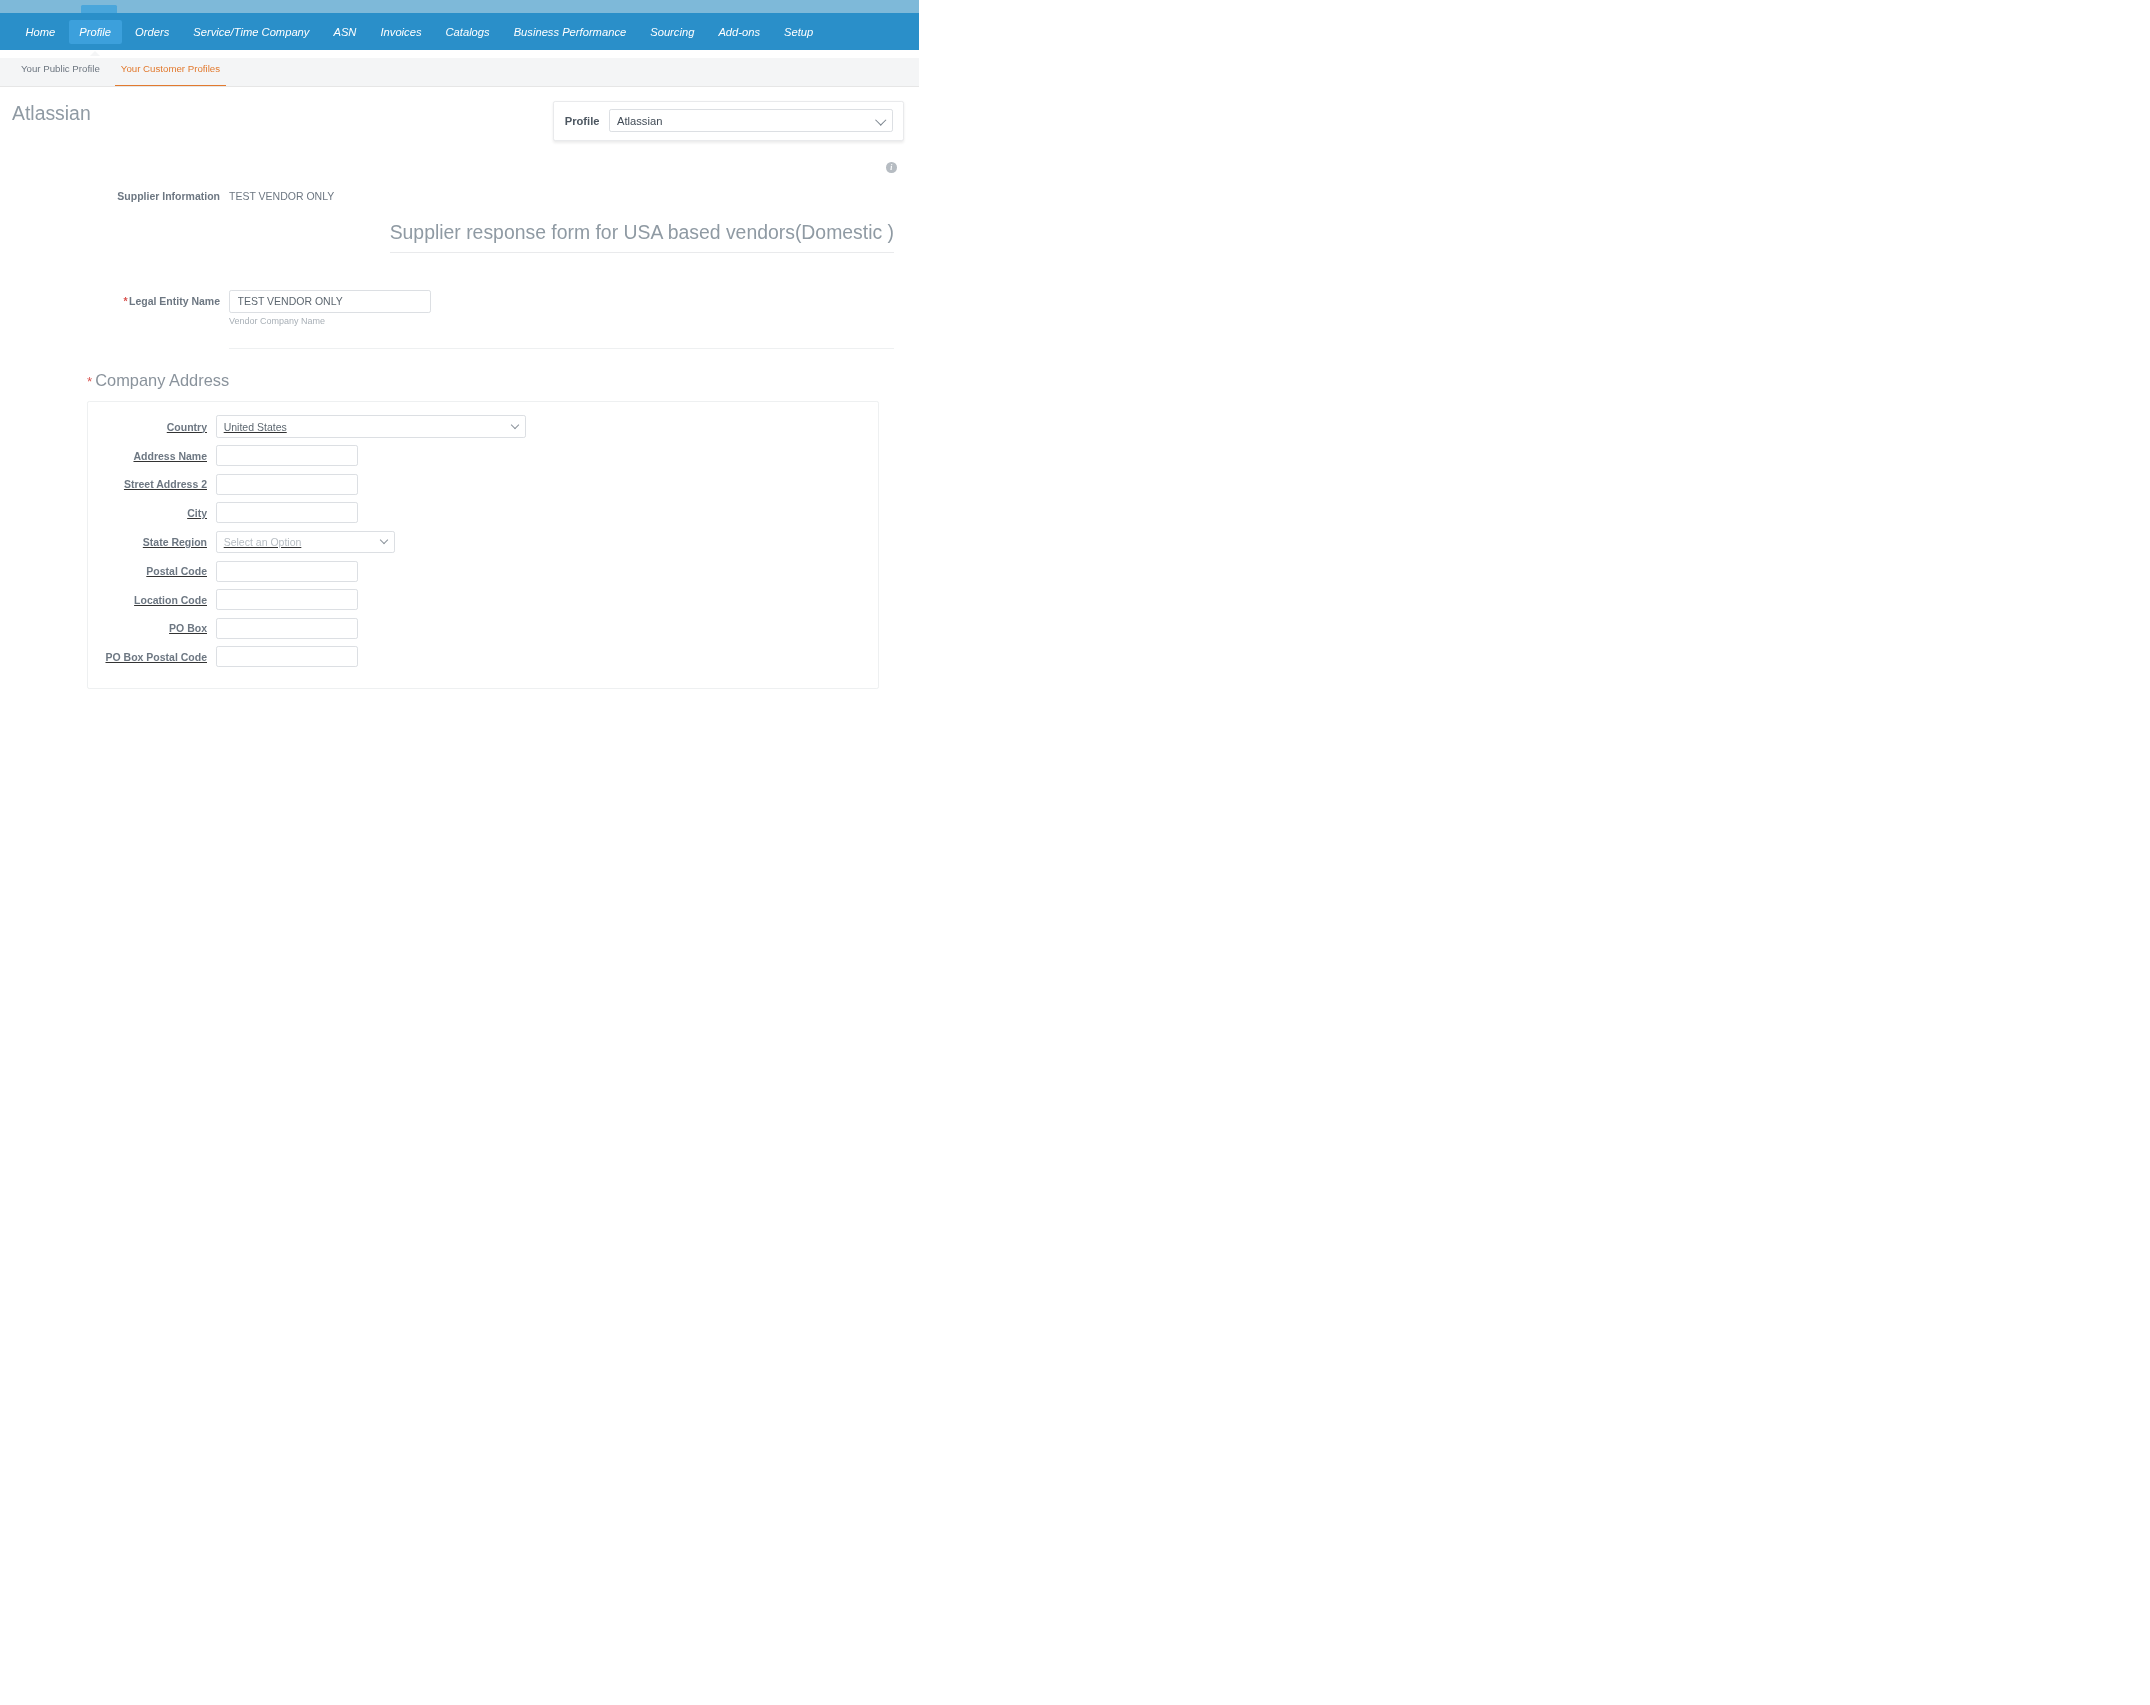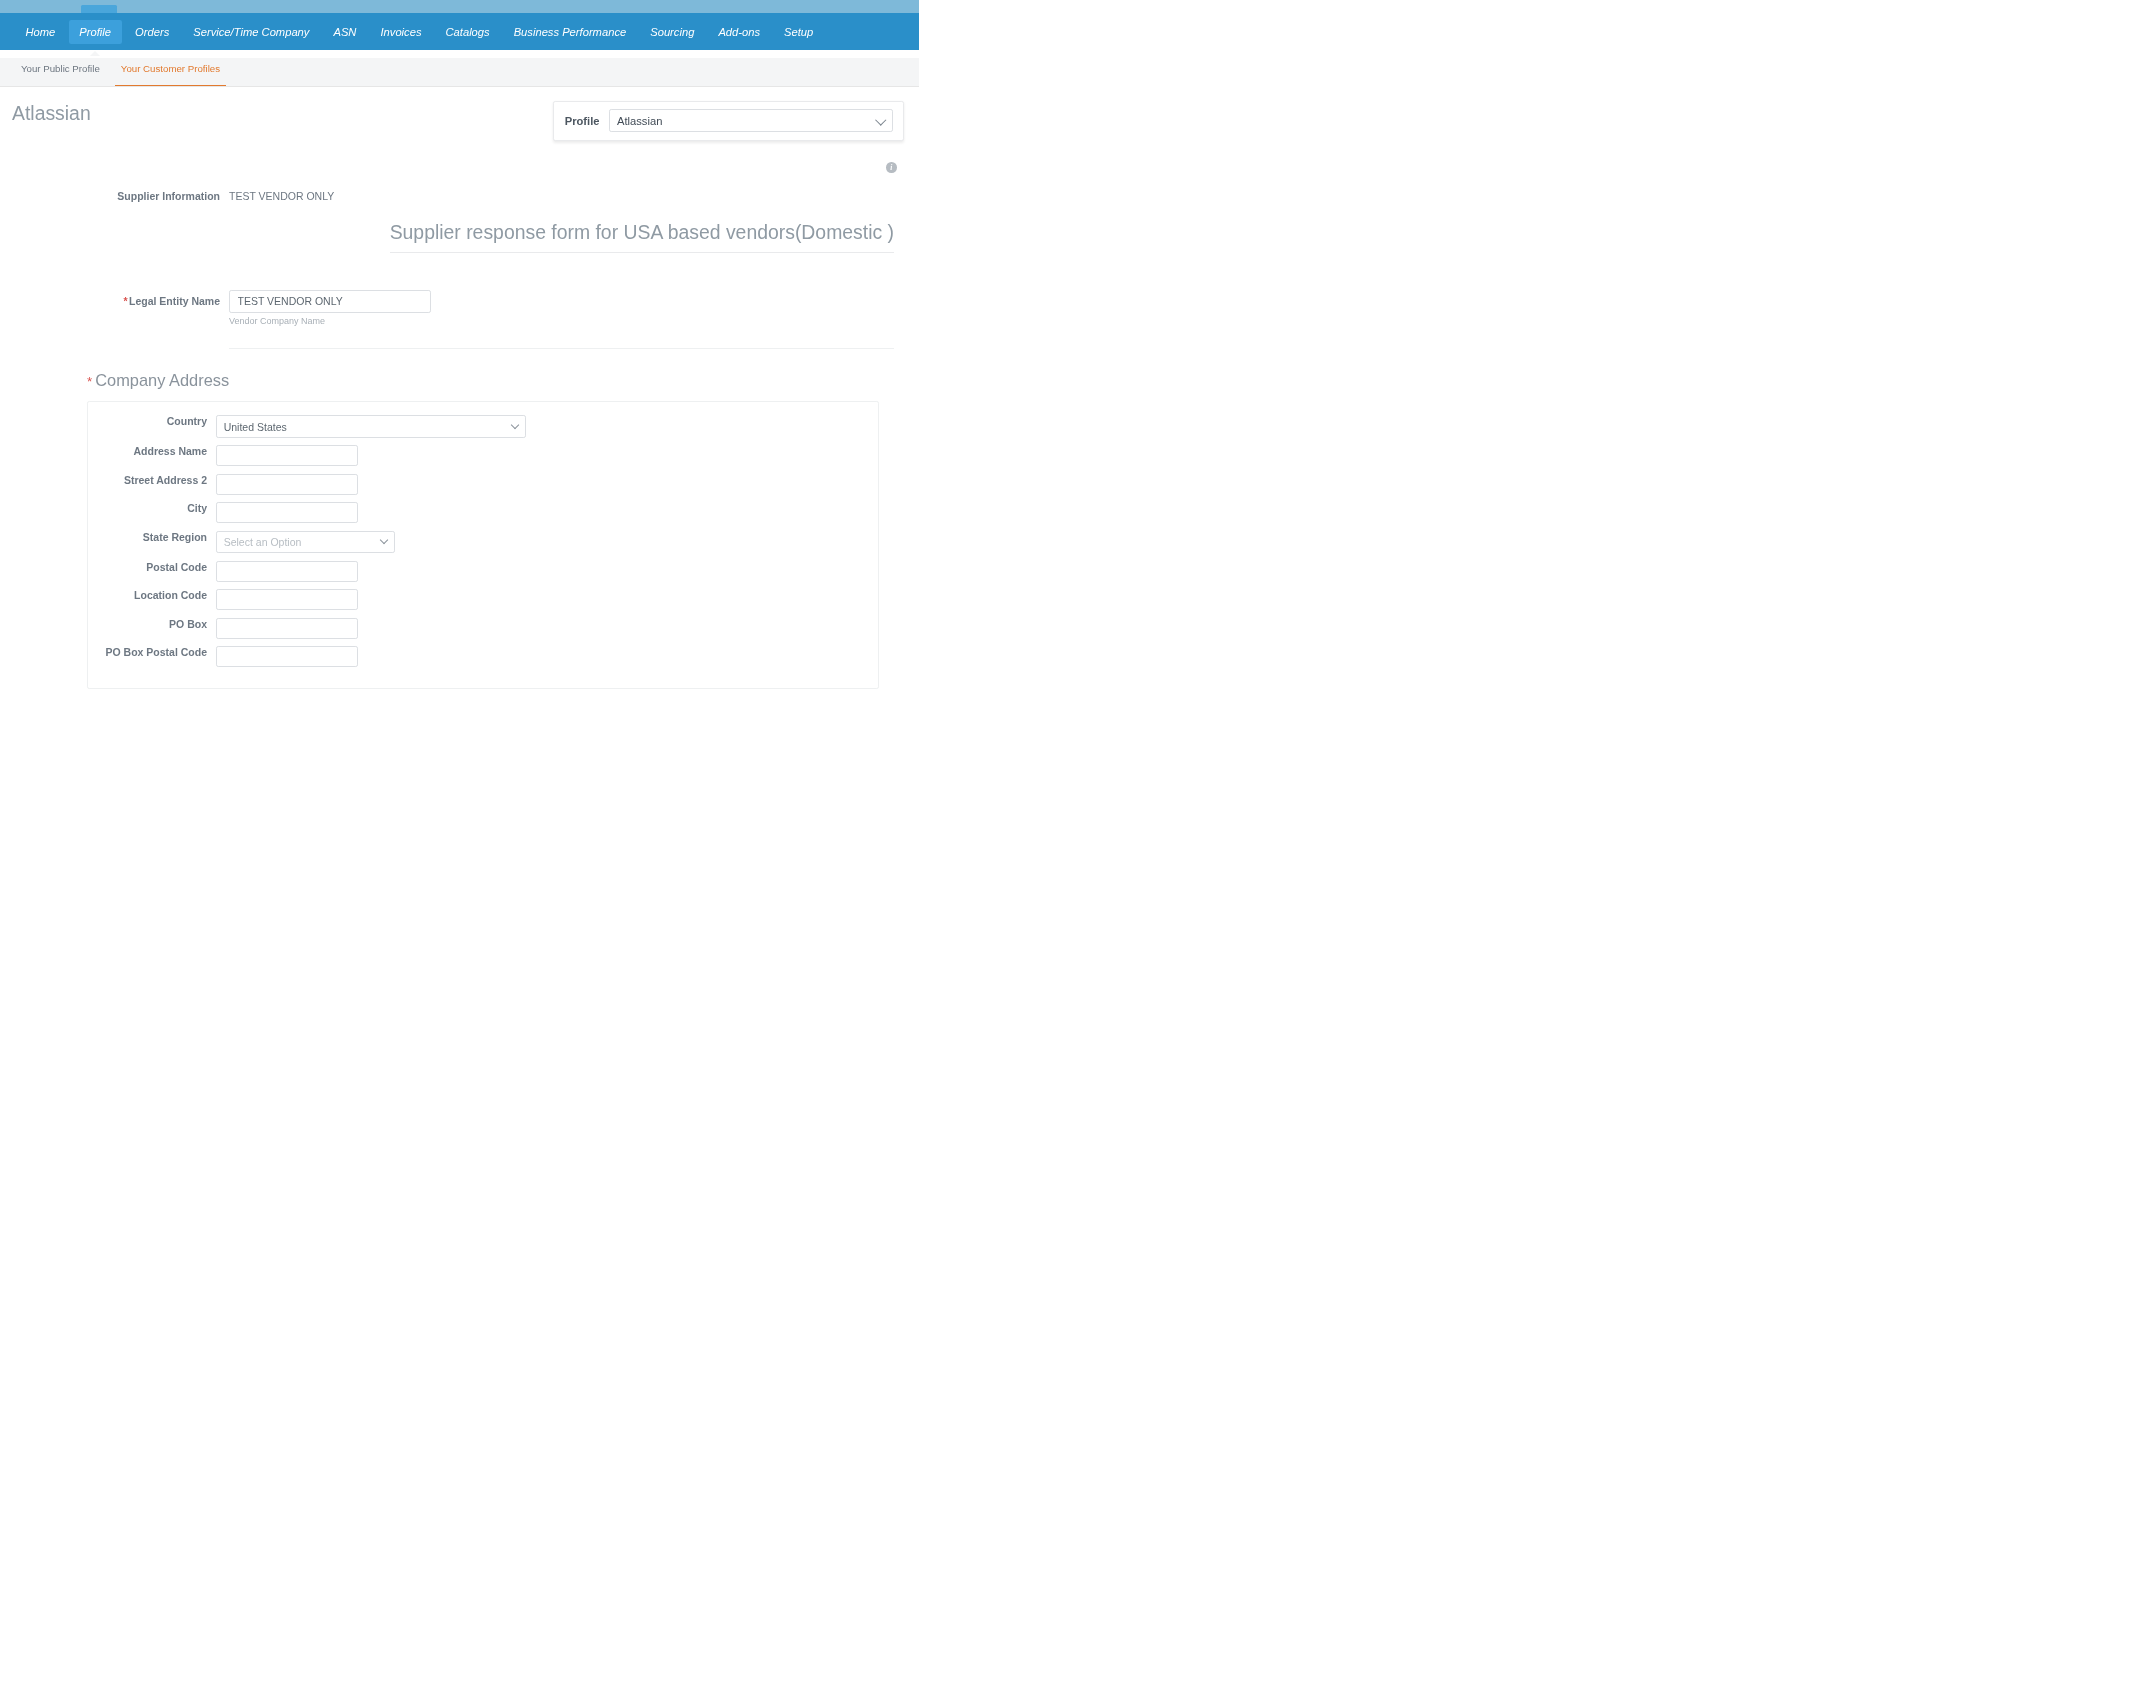--- a/index.html
+++ b/index.html
@@ -206,22 +206,23 @@
     font-weight: 400;
   }
   .address-box {
     border: 0.7px solid #eef0f1;
     border-radius: 2.2px;
     padding: 13.4px 9px;
     max-width: 792px;
   }
   .address-row {
     display: flex;
-    align-items: flex-start;
+    align-items: center;
     margin-bottom: 7.5px;
+    text-decoration: underline;
   }
   .address-label {
     width: 119px;
     text-align: right;
     padding-right: 9px;
     font-size: 10.5px;
     color: #6d7782;
     font-weight: 600;
   }
   .address-input {

